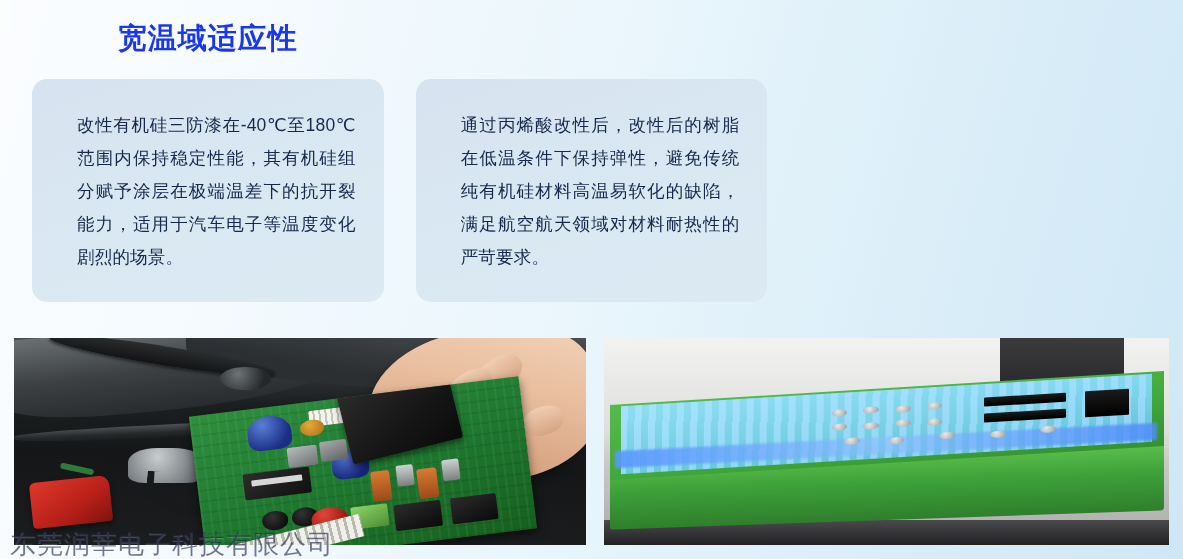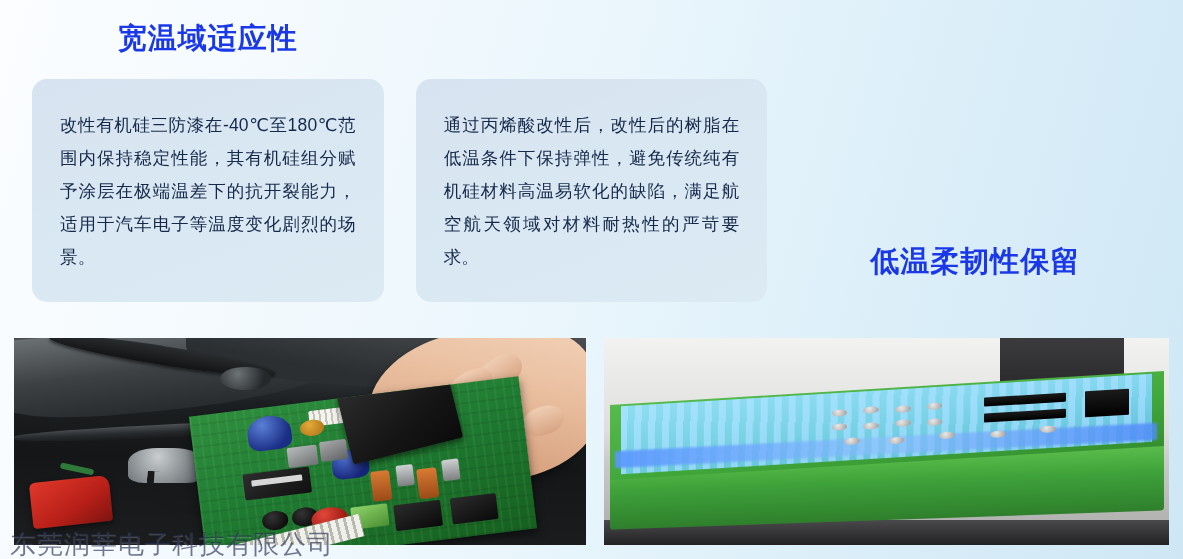--- a/index.html
+++ b/index.html
@@ -52,20 +52,21 @@
     padding:30px 28px 20px 28px;
   }
 
   .feature-body {
     font-size:17.5px;
     line-height:33px;
     color:#16294a;
     text-align:justify;
     text-justify:inter-character;
     letter-spacing:0.2px;
+    margin-left:17px;
   }
 
   
   .image-row {
     position:absolute;
     left:14px;
     top:338px;
     width:1155px;
     height:207px;
     display:flex;
@@ -306,21 +307,20 @@
     </div>
   </div>
 
   <div class="feature-col">
     <div class="feature-card">
       <p class="feature-body">通过丙烯酸改性后，改性后的树脂在低温条件下保持弹性，避免传统纯有机硅材料高温易软化的缺陷，满足航空航天领域对材料耐热性的严苛要求。</p>
     </div>
   </div>
 
   <div class="feature-col">
-    <h2 class="feature-title">低温柔韧性保留</h2>
   </div>
 
 </section>
 
 <div class="image-row">
 
   <figure class="photo left" aria-label="汽车引擎舱内手持绿色电路板">
     <div class="engine-bay">
       <div class="cowl"></div>
       <div class="cowl2"></div>

